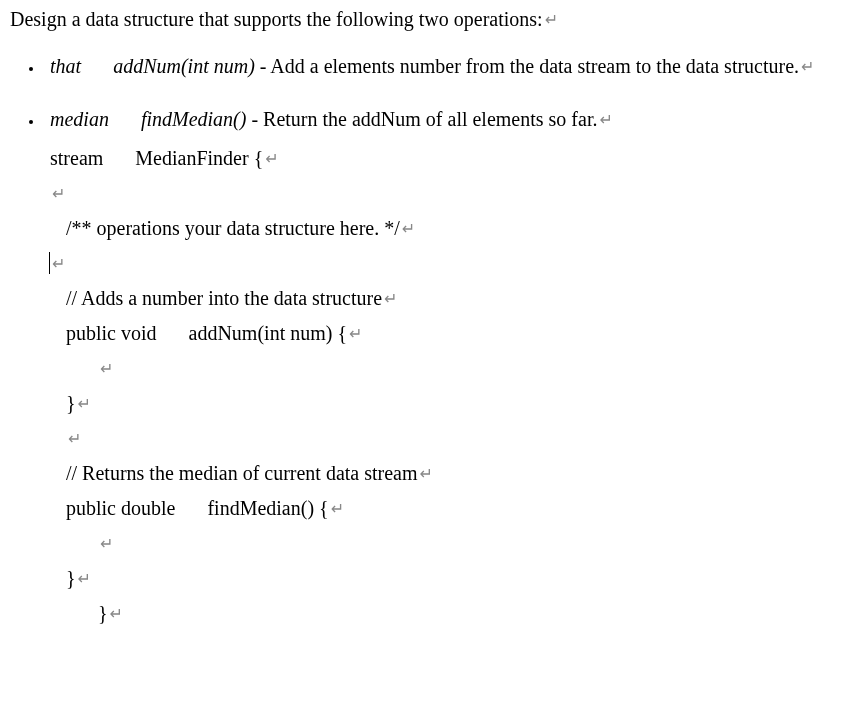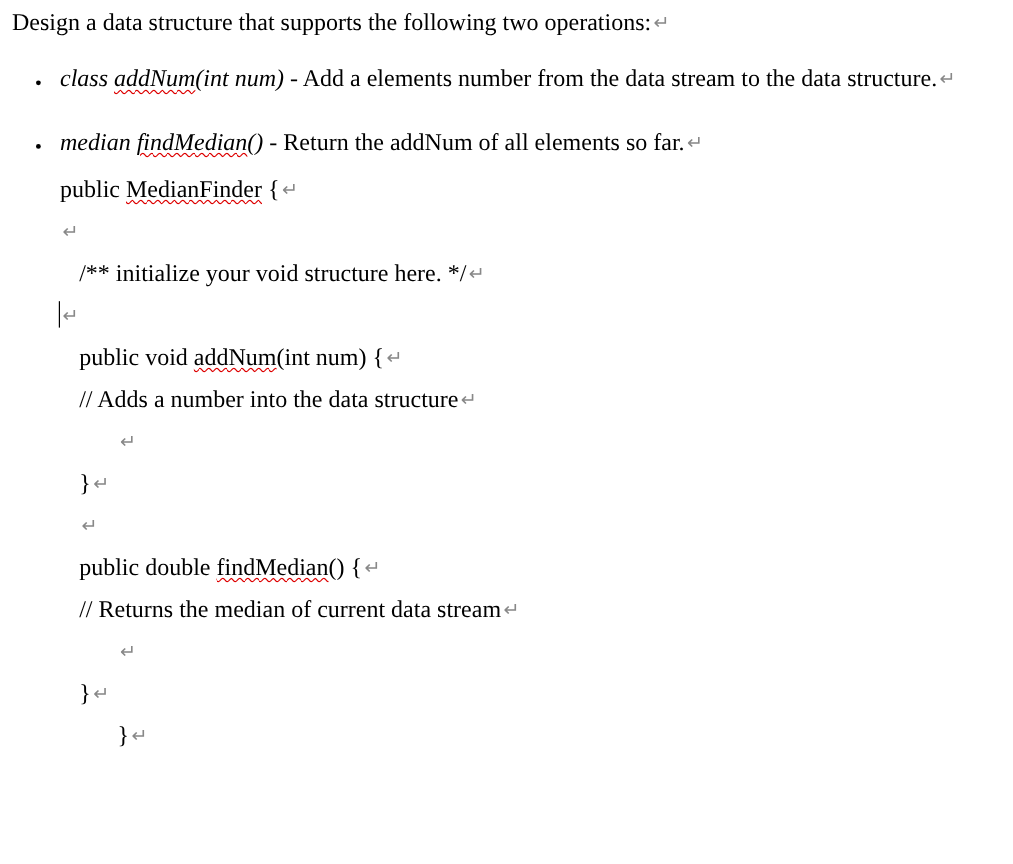--- a/index.html
+++ b/index.html
@@ -30,25 +30,25 @@
   .italic {
     font-style: italic;
   }
   .return-arrow {
     color: #888;
     font-size: 16px;
     margin-left: 2px;
     vertical-align: 1px;
   }
   .spellcheck {
-    text-decoration: underline;
     text-decoration-style: wavy;
     text-decoration-color: #d00;
     text-decoration-thickness: 1.2px;
     text-underline-offset: 2px;
+    margin-left: 27px;
   }
   .code-block {
     margin-top: 4px;
     line-height: 1.75;
   }
   .code-line {
     white-space: pre;
   }
   .ind1 { padding-left: 0px; }
   .ind2 { padding-left: 16px; }
@@ -71,50 +71,50 @@
 </head>
 <body>
 
 <div class="intro">
   <span>Design a data structure that supports the following two operations:</span><span class="return-arrow">↵</span>
 </div>
 
 <ul class="main-list">
   <li>
     <div class="bullet-text">
-    <span class="italic">class </span><span class="italic spellcheck">addNum</span><span class="italic">(int num)</span><span> - Add a elements number from the data stream to the data structure.</span><span class="return-arrow">↵</span>
+    <span class="italic">that </span><span class="italic spellcheck">addNum</span><span class="italic">(int num)</span><span> - Add a elements number from the data stream to the data structure.</span><span class="return-arrow">↵</span>
     </div>
   </li>
   <li>
     <div class="bullet-text">
     <span class="italic">median </span><span class="italic spellcheck">findMedian</span><span class="italic">()</span><span> - Return the addNum of all elements so far.</span><span class="return-arrow">↵</span>
     </div>
 
     <div class="code-block">
-      <div class="code-line ind1"><span>public </span><span class="spellcheck">MedianFinder</span><span> {</span><span class="return-arrow">↵</span></div>
+      <div class="code-line ind1"><span>stream </span><span class="spellcheck">MedianFinder</span><span> {</span><span class="return-arrow">↵</span></div>
 
       <div class="code-line ind1"><span class="return-arrow">↵</span></div>
 
-      <div class="code-line ind2"><span>/** initialize your void structure here. */</span><span class="return-arrow">↵</span></div>
+      <div class="code-line ind2"><span>/** operations your data structure here. */</span><span class="return-arrow">↵</span></div>
 
       <div class="code-line ind1 cursor-line"><span class="cursor"></span><span class="return-arrow">↵</span></div>
 
+      <div class="code-line ind2"><span>// Adds a number into the data structure</span><span class="return-arrow">↵</span></div>
+
       <div class="code-line ind2"><span>public void </span><span class="spellcheck">addNum</span><span>(int num) {</span><span class="return-arrow">↵</span></div>
-
-      <div class="code-line ind2"><span>// Adds a number into the data structure</span><span class="return-arrow">↵</span></div>
 
       <div class="code-line ind3"><span class="return-arrow">↵</span></div>
 
       <div class="code-line ind2"><span>}</span><span class="return-arrow">↵</span></div>
 
       <div class="code-line ind2"><span class="return-arrow">↵</span></div>
 
+      <div class="code-line ind2"><span>// Returns the median of current data stream</span><span class="return-arrow">↵</span></div>
+
       <div class="code-line ind2"><span>public double </span><span class="spellcheck">findMedian</span><span>() {</span><span class="return-arrow">↵</span></div>
-
-      <div class="code-line ind2"><span>// Returns the median of current data stream</span><span class="return-arrow">↵</span></div>
 
       <div class="code-line ind3"><span class="return-arrow">↵</span></div>
 
       <div class="code-line ind2"><span>}</span><span class="return-arrow">↵</span></div>
 
       <div class="code-line ind3"><span>}</span><span class="return-arrow">↵</span></div>
     </div>
   </li>
 </ul>
 

